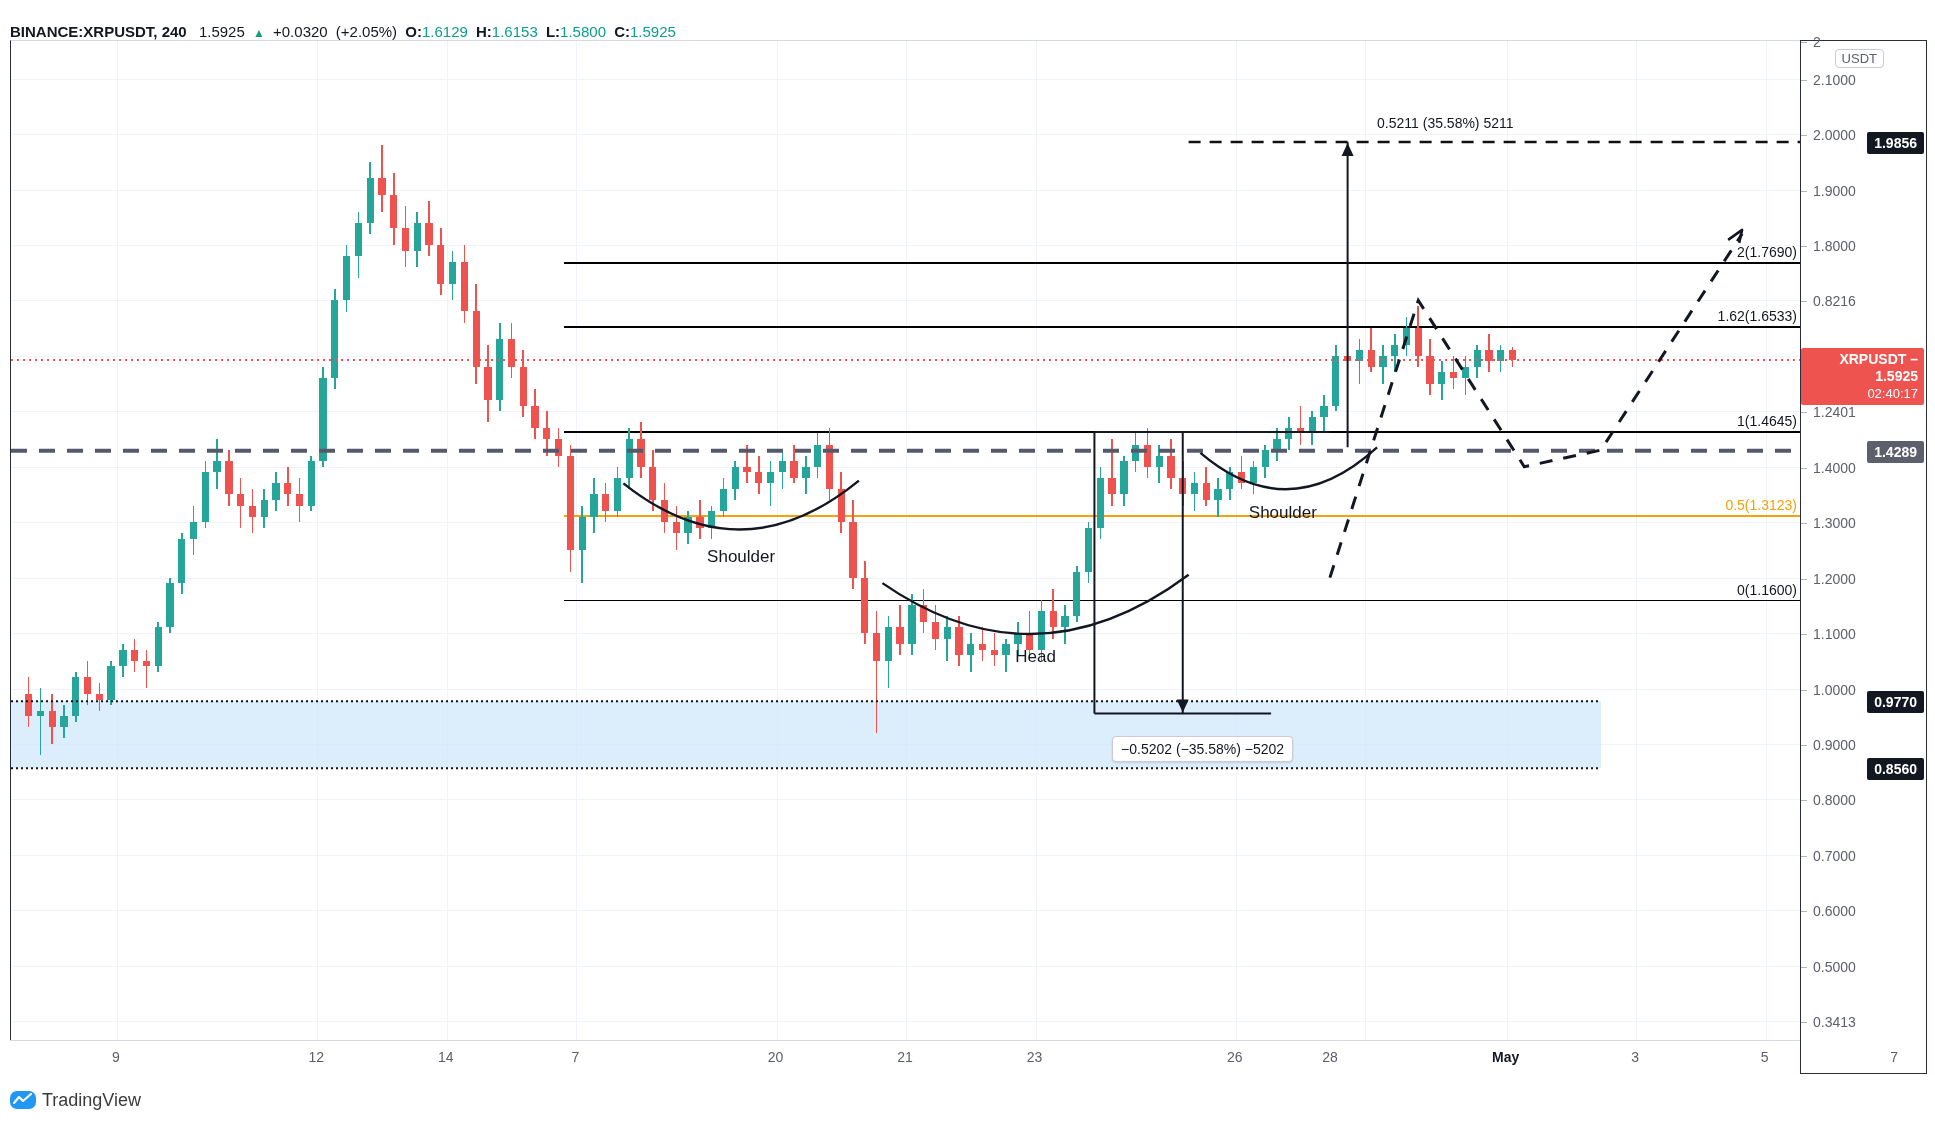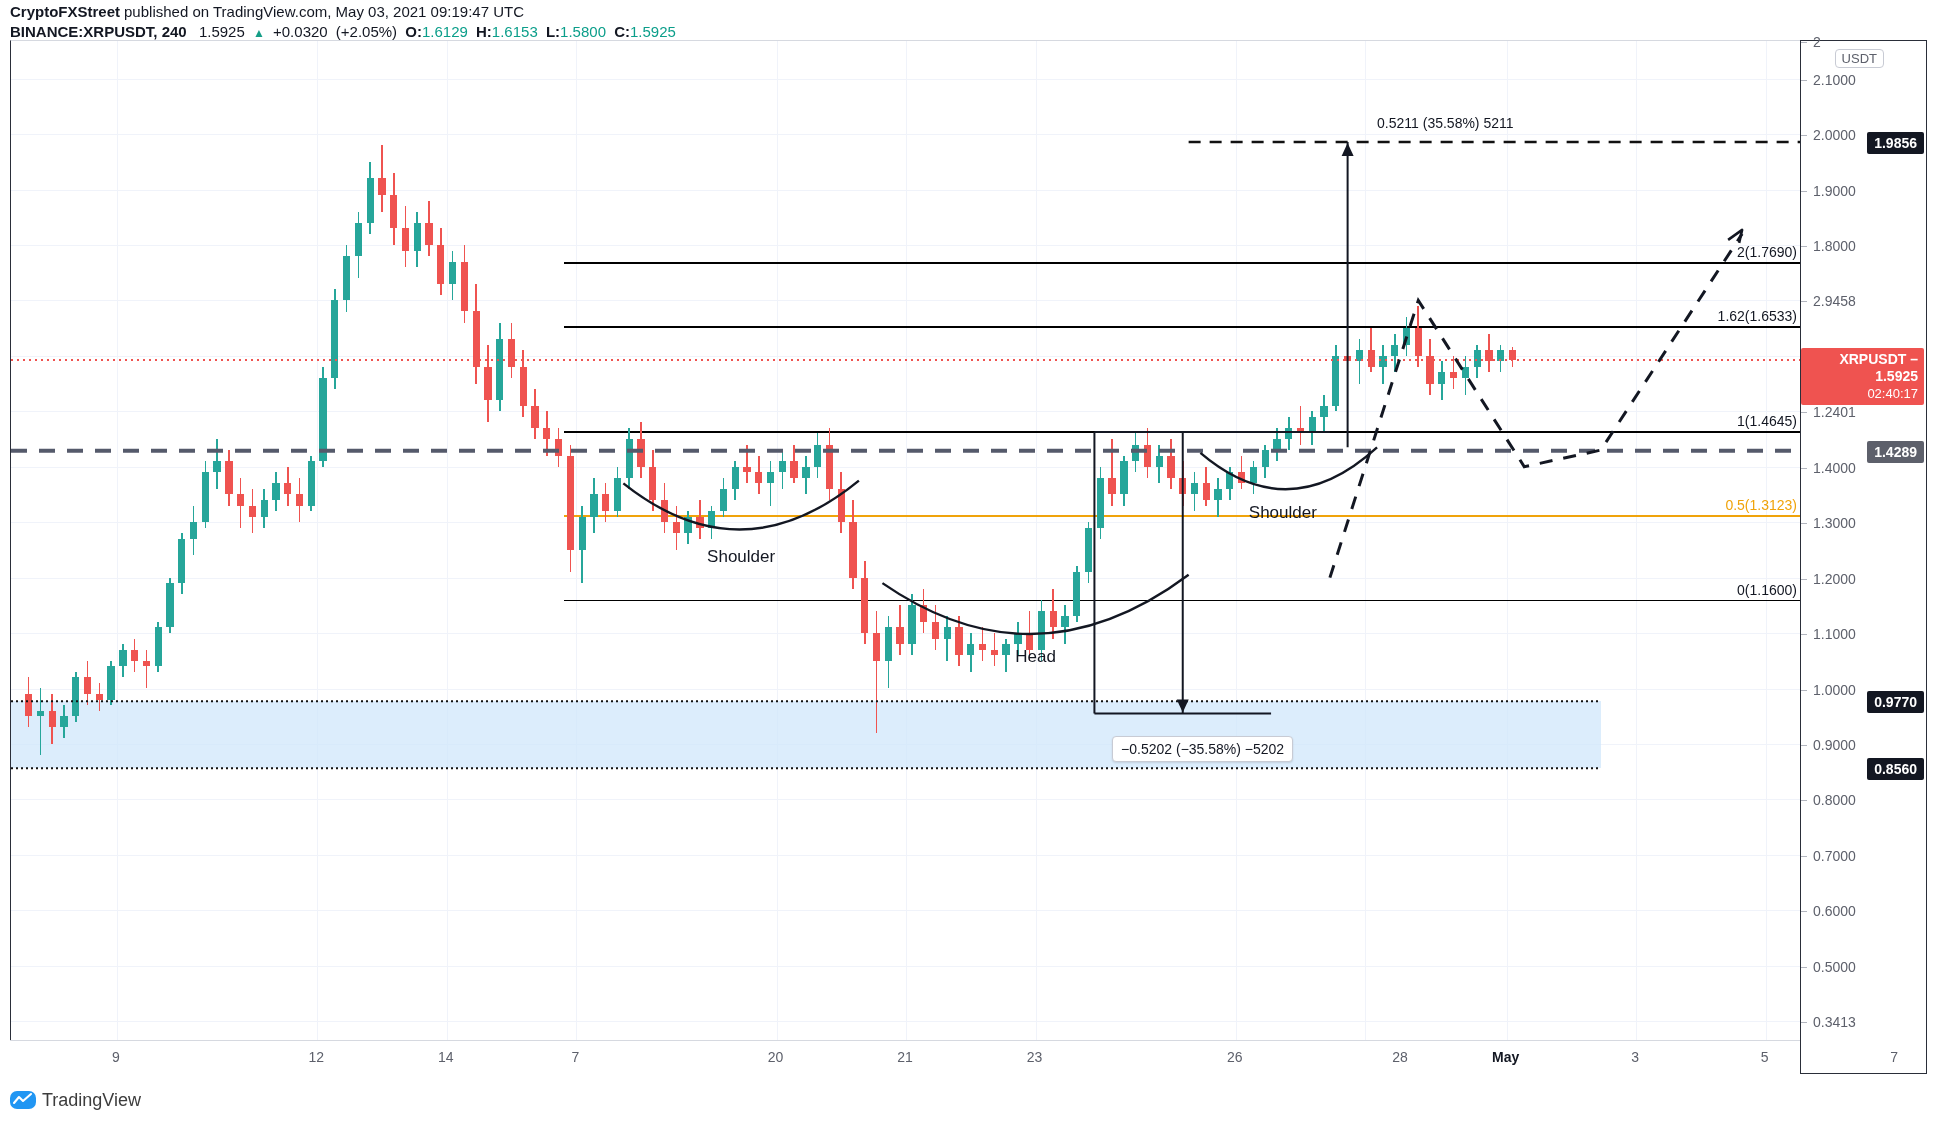--- a/index.html
+++ b/index.html
@@ -70,23 +70,20 @@
         border:1px solid #c8cbd4;border-radius:4px;padding:1px 6px;background:#fff;}
   
   #footer{position:absolute;left:10px;top:1085px;height:30px;display:flex;align-items:center;gap:6px;}
   #tvname{font-size:18px;color:#3c3c3c;}
   svg{display:block;overflow:visible;}
 </style>
 </head>
 <body>
 
 <div id="header">
-  <div class="hdr-line" id="hdr-line1">
-    <span class="b">CryptoFXStreet</span><span class="sp"></span><span>published on TradingView.com, May 03, 2021 09:19:47 UTC</span>
-  </div>
   <div class="hdr-line" id="hdr-line2">
     <span class="b">BINANCE:XRPUSDT, 240</span><span class="sp"></span><span class="sp"></span>
     <span>1.5925</span><span class="sp"></span>
     <span class="tri">▲</span><span class="sp"></span>
     <span>+0.0320</span><span class="sp"></span>
     <span>(+2.05%)</span><span class="sp"></span>
     <span class="b">O:</span><span class="teal">1.6129</span><span class="sp"></span>
     <span class="b">H:</span><span class="teal">1.6153</span><span class="sp"></span>
     <span class="b">L:</span><span class="teal">1.5800</span><span class="sp"></span>
     <span class="b">C:</span><span class="teal">1.5925</span>
@@ -688,21 +685,21 @@
       <div class="ticklbl" style="top: 1px;">2</div>
       <div class="tickmark" style="top: 38.7px;"></div>
       <div class="ticklbl" style="top: 38.7px;">2.1000</div>
       <div class="tickmark" style="top: 94.1px;"></div>
       <div class="ticklbl" style="top: 94.1px;">2.0000</div>
       <div class="tickmark" style="top: 149.6px;"></div>
       <div class="ticklbl" style="top: 149.6px;">1.9000</div>
       <div class="tickmark" style="top: 205px;"></div>
       <div class="ticklbl" style="top: 205px;">1.8000</div>
       <div class="tickmark" style="top: 260.4px;"></div>
-      <div class="ticklbl" style="top: 260.4px;">2.9458</div>
+      <div class="ticklbl" style="top: 260.4px;">0.8216</div>
       <div class="tickmark" style="top: 315.9px;"></div>
       <div class="ticklbl" style="top: 315.9px;">1.6000</div>
       <div class="tickmark" style="top: 371.3px;"></div>
       <div class="ticklbl" style="top: 371.3px;">1.2401</div>
       <div class="tickmark" style="top: 426.7px;"></div>
       <div class="ticklbl" style="top: 426.7px;">1.4000</div>
       <div class="tickmark" style="top: 482.2px;"></div>
       <div class="ticklbl" style="top: 482.2px;">1.3000</div>
       <div class="tickmark" style="top: 537.6px;"></div>
       <div class="ticklbl" style="top: 537.6px;">1.2000</div>
@@ -739,21 +736,21 @@
 
 <div id="xaxis">
     <div class="xlbl" style="left: 106px;">9</div>
     <div class="xlbl" style="left: 306.2px;">12</div>
     <div class="xlbl" style="left: 435.7px;">14</div>
     <div class="xlbl" style="left: 565.3px;">7</div>
     <div class="xlbl" style="left: 765.5px;">20</div>
     <div class="xlbl" style="left: 895px;">21</div>
     <div class="xlbl" style="left: 1024.5px;">23</div>
     <div class="xlbl" style="left: 1224.7px;">26</div>
-    <div class="xlbl" style="left: 1390px;">28</div>
+    <div class="xlbl" style="left: 1320px;">28</div>
     <div class="xlbl mon" style="left: 1495.6px;">May</div>
     <div class="xlbl" style="left: 1625.1px;">3</div>
     <div class="xlbl" style="left: 1754.7px;">5</div>
     <div class="xlbl" style="left: 1884.2px;">7</div>
   </div>
 
 <div id="footer">
   <svg width="26" height="26" viewBox="0 0 26 26">
     <rect x="0" y="4" width="26" height="18" rx="7" fill="#2196f3"></rect>
     <polyline points="4,16 9,10 13,14 21,7" fill="none" stroke="#ffffff" stroke-width="2.1" stroke-linejoin="round" stroke-linecap="round"></polyline>

